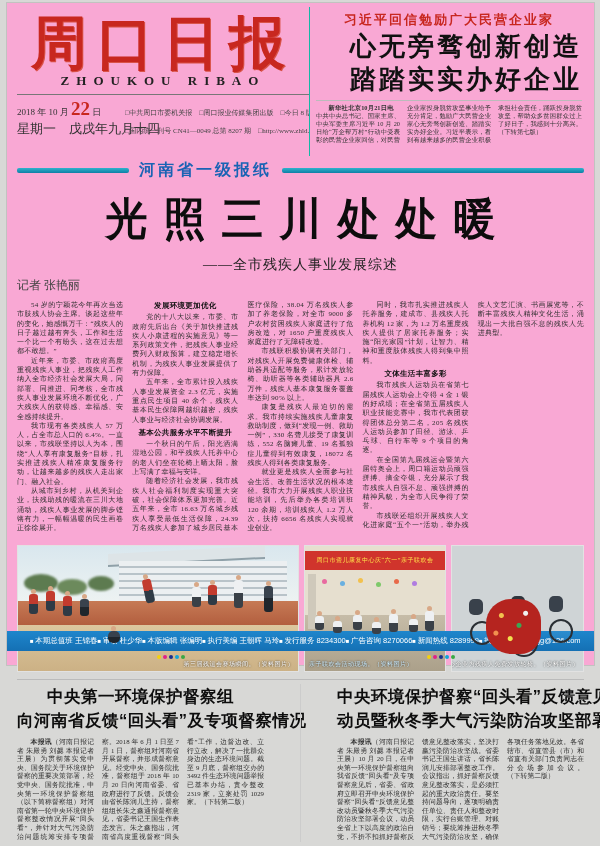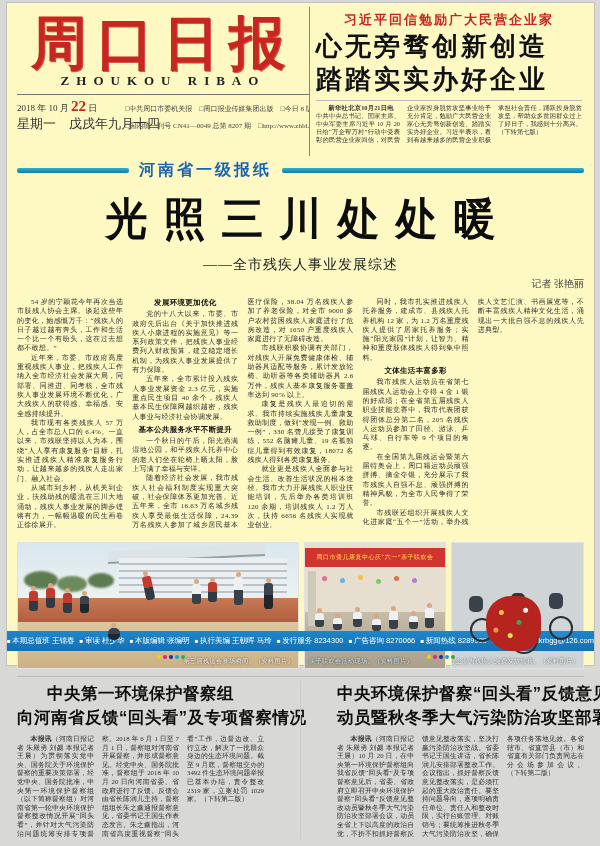--- a/index.html
+++ b/index.html
@@ -1,48 +1,48 @@
 <!DOCTYPE html>
 <html><head>
 <meta charset="utf-8">
 <style>
   html,body{margin:0;padding:0;}
   body{width:600px;height:846px;background:#d8d8d6;font-family:"Liberation Serif","DejaVu Serif",serif;overflow:hidden;}
-  .page{position:absolute;left:6px;top:2px;width:589px;height:664px;background:#fef9c3;border:1px solid #c2c2c0;box-sizing:border-box;padding:4px 10px 0 10px;}
+  .page{position:absolute;left:6px;top:2px;width:589px;height:664px;background:#f9a8d4;border:1px solid #c2c2c0;box-sizing:border-box;padding:4px 10px 0 10px;}
 
   
   .header{display:flex;}
   .masthead{width:292px;flex:0 0 292px;text-align:center;padding-top:6px;}
   .mast-title{font-family:"DejaVu Serif",serif;font-weight:bold;color:#c8271f;font-size:56px;line-height:58px;letter-spacing:10px;text-shadow:1px 1px 0 #d9544a;transform:scaleY(1.04);}
   .mast-pinyin{font-family:"Liberation Serif",serif;font-weight:bold;color:#222;font-size:13px;letter-spacing:7px;margin-top:2px;}
   .dateblock{margin-top:5px;border-top:1px solid #777;padding-top:3px;text-align:left;}
   .daterow{display:flex;align-items:baseline;}
   .date-main{width:108px;flex:0 0 108px;font-size:9px;color:#333;white-space:nowrap;}
-  .date-day{color:#c8271f;font-size:15px;font-weight:bold;text-align:right;}
+  .date-day{color:#c8271f;font-size:19px;font-weight:bold;text-align:right;}
   .info{flex:1;font-size:7px;color:#444;white-space:nowrap;overflow:hidden;}
   .weekday{width:108px;flex:0 0 108px;font-size:13px;color:#333;white-space:nowrap;}
 
   .topstory{flex:1;border-left:1px solid #14b8a6;margin-left:0;padding:4px 2px 0 6px;}
   .kicker{color:#c8271f;font-size:13px;text-align:center;letter-spacing:2px;font-weight:bold;font-family:"Liberation Sans",sans-serif;}
-  .tophead{font-family:"Liberation Sans",sans-serif;font-weight:900;color:#111;font-size:26px;line-height:31px;text-align:left;letter-spacing:3px;margin-top:2px;}
+  .tophead{font-family:"Liberation Sans",sans-serif;font-weight:900;color:#111;font-size:26px;line-height:31px;text-align:right;letter-spacing:3px;margin-top:2px;}
   .topcols{margin-top:5px;border-top:1px solid #bbb;padding-top:3px;height:52px;column-count:3;column-gap:7px;font-size:6.3px;line-height:8px;text-align:justify;color:#333;overflow:hidden;}
   .topcols p{margin:0;text-indent:2em;}
   .jump{white-space:nowrap;}
 
   
   .banner{display:flex;align-items:center;margin:4px 0 3px 0;}
   .banner .bar{height:5px;background:linear-gradient(#2fb3cc,#0e7fa6);border-radius:2px;}
   .bar-l{width:112px;flex:0 0 112px;}
   .bar-r{flex:1;}
   .banner-text{color:#1a63b4;font-weight:bold;font-size:16px;letter-spacing:3px;padding:0 10px;font-family:"Liberation Sans",sans-serif;white-space:nowrap;}
 
   
   .main-head{font-family:"Liberation Sans",sans-serif;font-weight:900;color:#0d0d0d;font-size:42px;text-align:center;letter-spacing:16px;padding-left:16px;margin-top:10px;transform:scaleY(1.05);}
   .main-sub{font-size:14px;color:#222;text-align:center;margin-top:9px;letter-spacing:1px;}
-  .main-byline{font-size:10px;color:#444;text-align:right;margin-top:3px;}
+  .main-byline{font-size:12px;color:#444;text-align:left;margin-top:3px;}
   .main-cols{margin-top:7px;height:238px;column-count:5;column-gap:9px;column-fill:auto;font-size:7px;line-height:9.3px;letter-spacing:.3px;text-align:justify;color:#2e2e2e;overflow:hidden;}
   .main-cols p{margin:0;text-indent:2em;}
   .main-cols p.subhead{font-weight:bold;text-align:center;text-indent:0;margin:3px 0;font-size:7.5px;font-family:"Liberation Sans",sans-serif;color:#111;}
 
   
   .photos{display:flex;gap:5px;margin-top:6px;height:127px;}
   .photo{position:relative;overflow:hidden;background:#cfd4d6;border:1px solid #e2e2e2;}
   .caption{position:absolute;font-size:6px;color:#fff;text-shadow:0 0 2px #000;bottom:2px;right:4px;letter-spacing:.5px;z-index:9;white-space:nowrap;}
   .caption.left{right:auto;left:4px;color:#cfeeff;}
 
@@ -98,21 +98,21 @@
   
   .bottom-rule{border-top:1px solid #bbb;margin-top:7px;}
   .bottom{display:flex;margin-top:4px;gap:29px;}
   .bstory{flex:1;min-width:0;}
   .bdivider{flex:0 0 1px;background:#ccc;margin:0 7px;}
   .bhead{font-family:"Liberation Sans",sans-serif;font-weight:900;color:#0d0d0d;font-size:16.5px;line-height:24px;text-align:center;letter-spacing:.5px;white-space:nowrap;}
   .bcols{margin-top:6px;height:104px;column-count:3;column-gap:8px;column-fill:auto;font-size:6.8px;line-height:8.6px;text-align:justify;color:#2e2e2e;overflow:hidden;}
   .bcols p{margin:0;text-indent:2em;}
 
   
-  .footerbar{position:absolute;left:0;right:0;bottom:14px;height:20px;background:linear-gradient(#1e86cc,#1470b4);display:flex;align-items:center;justify-content:space-between;padding:0 0;color:#fff;font-size:7.5px;font-family:"Liberation Sans",sans-serif;white-space:nowrap;overflow:hidden;}
+  .footerbar{position:absolute;left:0;right:0;bottom:14px;height:20px;background:linear-gradient(#1e86cc,#1470b4);display:flex;align-items:center;justify-content:space-between;padding:0 23px;color:#fff;font-size:7.5px;font-family:"Liberation Sans",sans-serif;white-space:nowrap;overflow:hidden;}
   .footer-item::before{content:"■ ";font-size:6px;}
   .regmarks{position:absolute;bottom:4px;height:6px;left:0;right:0;}
   .dots{position:absolute;display:flex;gap:2px;top:0;}
   .dots span{width:4px;height:4px;border-radius:50%;display:block;}
   .dots.d-left{left:150px;} .dots.d-right{left:420px;}
   .c1{background:#f3d10e;} .c2{background:#e0218a;} .c3{background:#1b2f8f;} .c4{background:#12a5d6;} .c5{background:#39a845;}
 </style>
 </head>
 <body>
 

